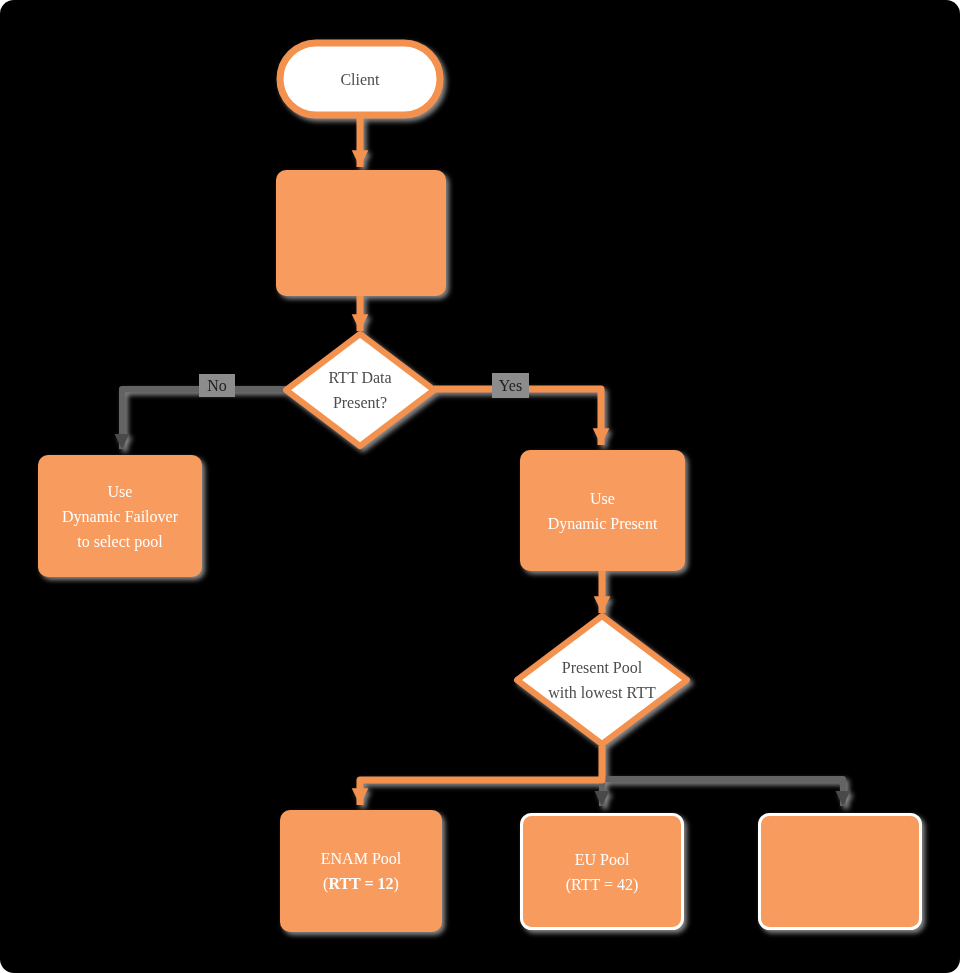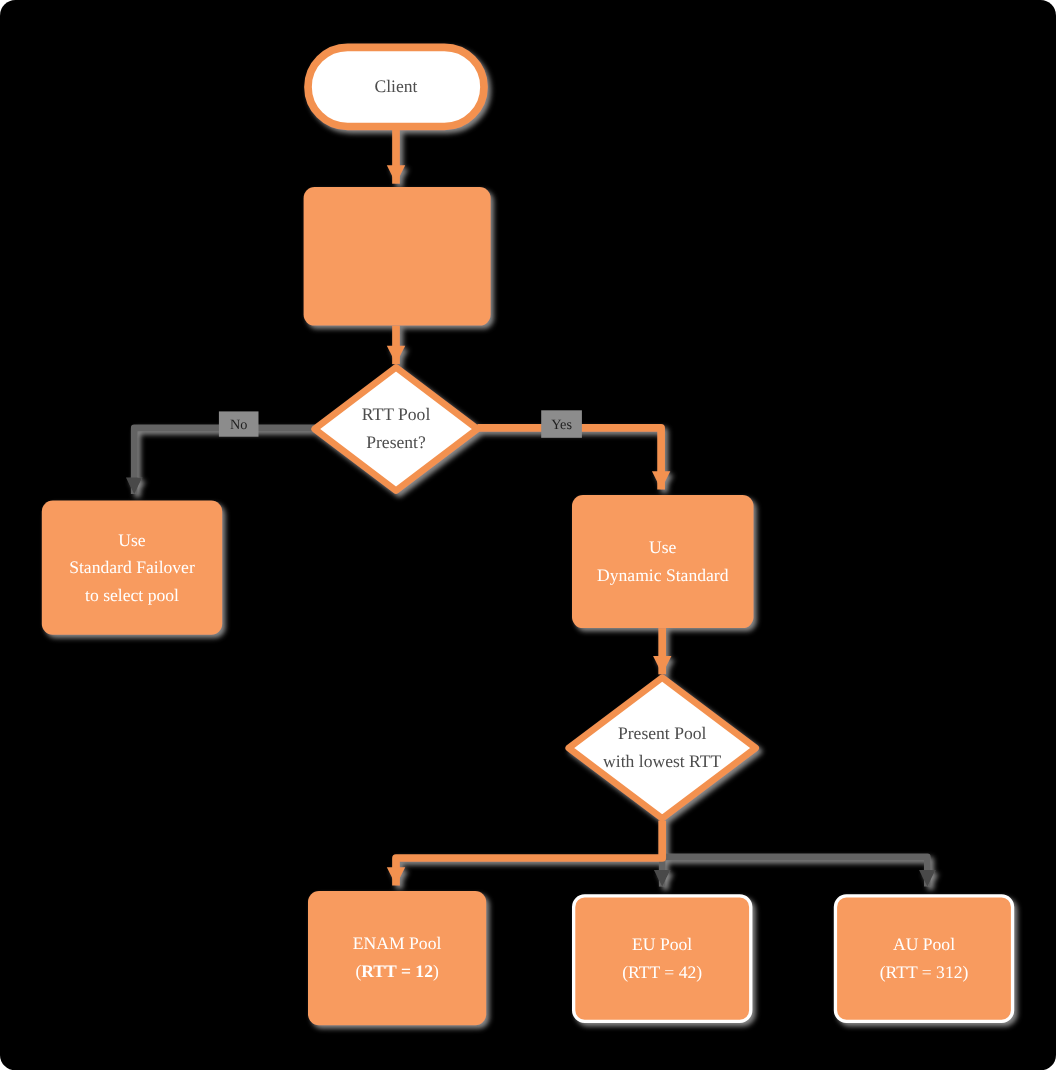--- a/index.html
+++ b/index.html
@@ -41,21 +41,21 @@
   .t-white { color: var(--text-light, #ffffff); }
   .b { font-weight: 700; }
 
   .edge-chip {
     position: absolute;
     display: flex;
     align-items: center;
     justify-content: center;
     background: var(--chip-bg, #8c8c8c);
     color: var(--chip-text, #1f1f1f);
-    font-size: 13px;
+    font-size: 16px;
     z-index: 3;
   }
 
   
   .pos-client   { left: 280px; top: 43px;  width: 160px; height: 72px;  }
   .pos-lb       { left: 276px; top: 170px; width: 170px; height: 126px; }
   .pos-d1       { left: 290px; top: 336px; width: 140px; height: 108px; }
   .pos-failover { left: 38px;  top: 455px; width: 164px; height: 122px; }
   .pos-dynamic  { left: 520px; top: 450px; width: 165px; height: 121px; }
   .pos-d2       { left: 517px; top: 618px; width: 170px; height: 124px; }
@@ -106,53 +106,49 @@
       <rect class="shape-orange bordered" x="759.5" y="814.5" width="161" height="114" rx="10"></rect>
     </g>
   </svg>
 
   <div class="node-label t-dark pos-client">
     <div>Client</div>
   </div>
 
 
   <div class="node-label t-dark pos-d1">
-    <div>RTT Pool</div>
+    <div>RTT Data</div>
     <div>Present?</div>
   </div>
 
   <div class="node-label t-white pos-failover">
     <div>Use</div>
-    <div>Standard Failover</div>
+    <div>Dynamic Failover</div>
     <div>to select pool</div>
   </div>
 
   <div class="node-label t-white pos-dynamic">
     <div>Use</div>
-    <div>Dynamic Standard</div>
+    <div>Dynamic Present</div>
   </div>
 
   <div class="node-label t-dark pos-d2">
     <div>Present Pool</div>
     <div>with lowest RTT</div>
   </div>
 
   <div class="node-label t-white pos-enam">
     <div>ENAM Pool</div>
     <div>
       <span>(</span><span class="b">RTT = 12</span><span>)</span>
     </div>
   </div>
 
   <div class="node-label t-white pos-eu">
     <div>EU Pool</div>
     <div>(RTT = 42)</div>
   </div>
 
-  <div class="node-label t-white pos-au">
-    <div>AU Pool</div>
-    <div>(RTT = 312)</div>
-  </div>
 
   <div class="edge-chip pos-no">No</div>
   <div class="edge-chip pos-yes">Yes</div>
 
 </div>
 
 </body></html>

